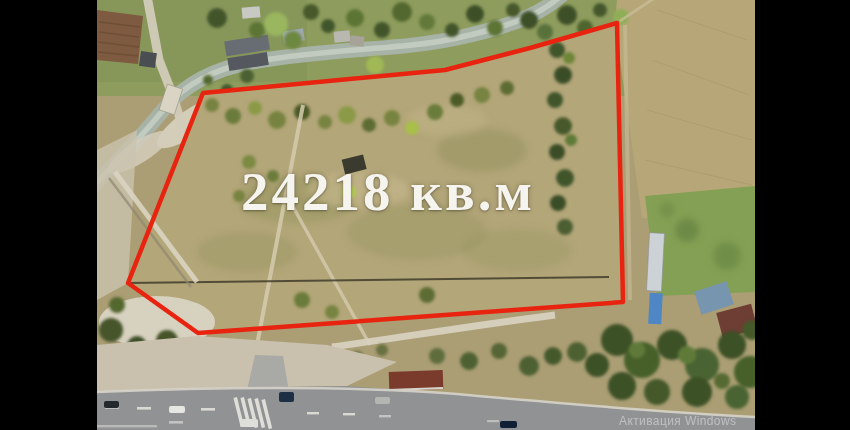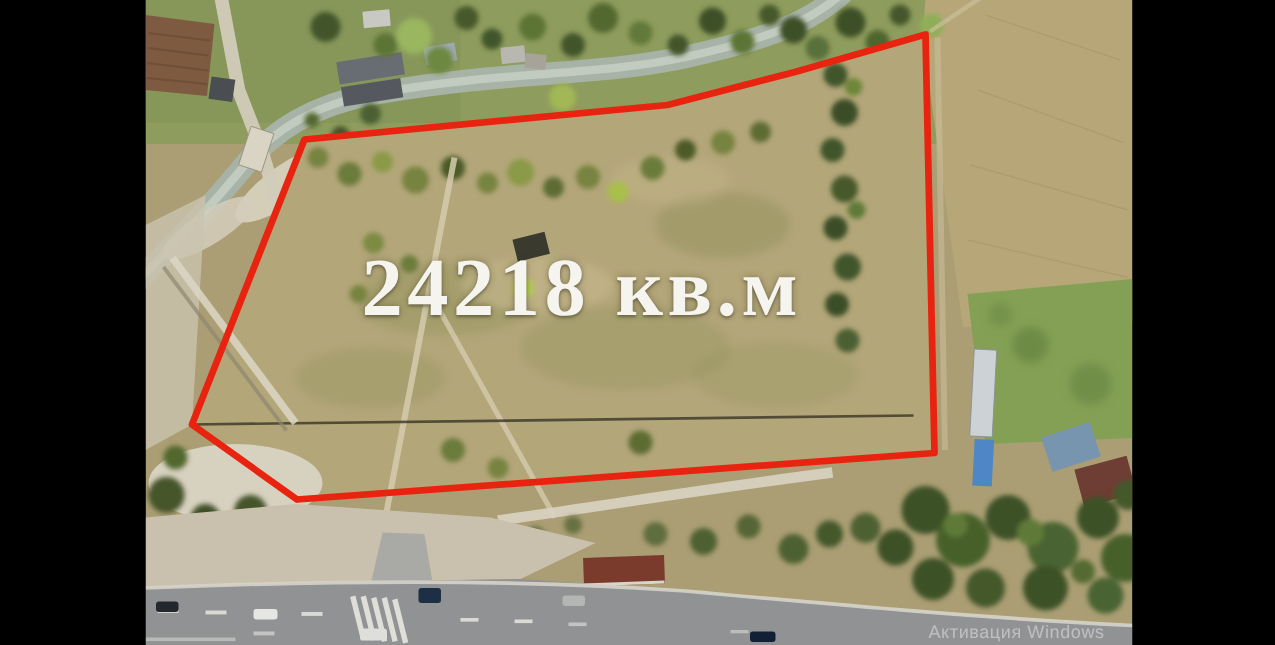--- a/index.html
+++ b/index.html
@@ -1,16 +1,16 @@
 <!DOCTYPE html>
 <html><head>
 <meta charset="utf-8">
 <style>
   html,body{margin:0;padding:0;background:#000;}
-  #stage{position:relative;width:850px;height:430px;background:#0f172a;overflow:hidden;
+  #stage{position:relative;width:850px;height:430px;background:#0369a1;overflow:hidden;
          font-family:"Liberation Sans",sans-serif;}
   #photo{position:absolute;left:97px;top:0;width:658px;height:430px;}
   .letterbox{position:absolute;top:0;height:430px;background:#000;}
   #bar-left{left:0;width:97px;}
   #bar-right{left:755px;width:95px;}
   #area-label{position:absolute;left:241px;top:160px;width:340px;
     font-family:"Liberation Serif",serif;font-weight:700;font-size:55px;
     letter-spacing:3px;color:#f6f4ee;white-space:nowrap;
     text-shadow:0 0 5px rgba(70,65,40,.45),0 1px 2px rgba(0,0,0,.3);}
   #watermark{position:absolute;left:619px;top:414px;font-size:12px;

